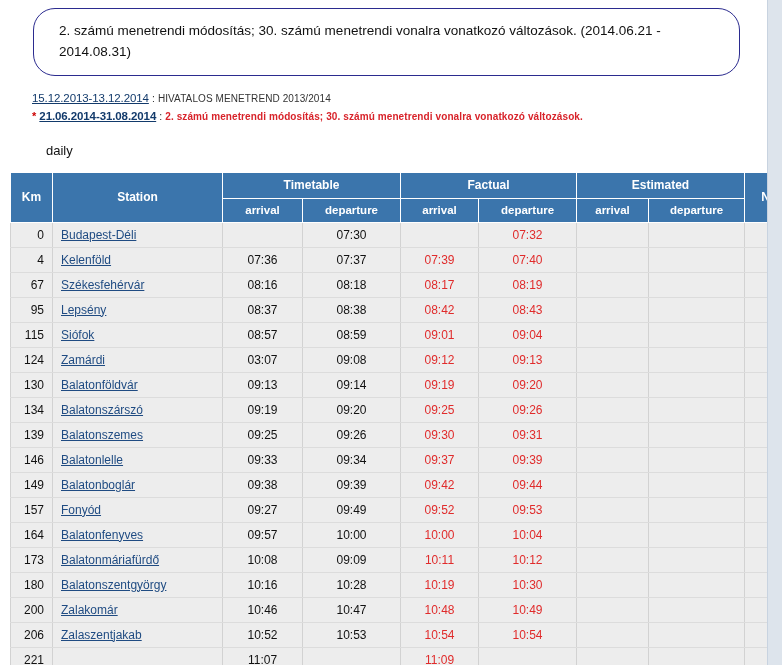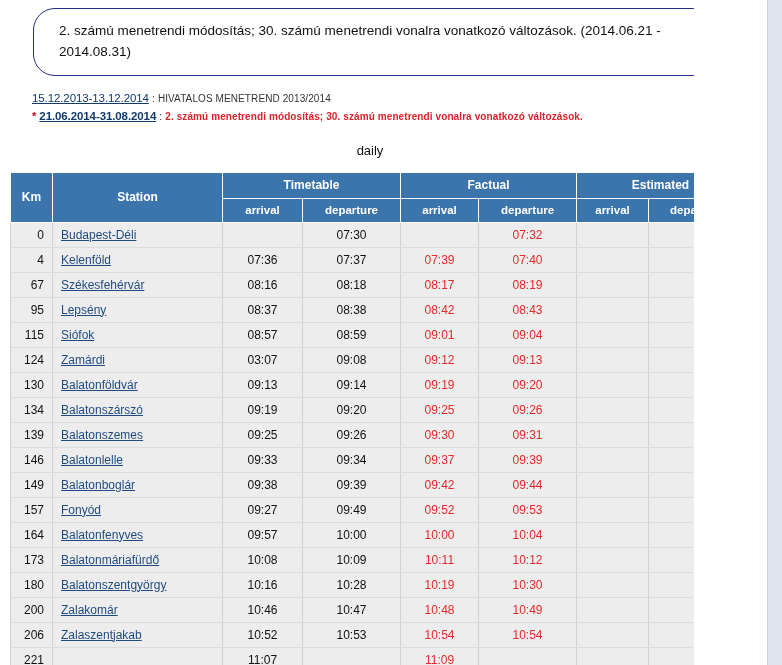--- a/index.html
+++ b/index.html
@@ -23,21 +23,21 @@
     width: 14px;
     height: 665px;
     background: #dde4ec;
     border-left: 1px solid #c8d3e0;
   }
 
   .page {
     position: absolute;
     top: 0;
     left: 0;
-    width: 694px;
+    width: 768px;
     height: 665px;
     background: #ffffff;
     overflow: hidden;
   }
 
   
   .notice-box {
     margin: 8px 0 0 33px;
     width: 707px;
     box-sizing: border-box;
@@ -97,21 +97,20 @@
   }
   .runs-label {
     font-weight: bold;
     color: #000000;
   }
   .runs-value {
     margin-left: 28px;
     color: #111111;
     font-size: 13px;
     margin-top: 2px;
-    text-align: center;
   }
 
   
   .tt-wrap {
     margin: 14px 0 0 10px;
     width: 750px;
   }
   table.tt {
     border-collapse: collapse;
     width: 750px;
@@ -378,21 +377,21 @@
             <td class="time fact">10:00</td>
             <td class="time fact">10:04</td>
             <td class="blank"></td>
             <td class="blank"></td>
             <td class="blank"></td>
           </tr>
           <tr>
             <td class="km">173</td>
             <td class="station"><a href="#">Balatonmáriafürdő</a></td>
             <td class="time sched">10:08</td>
-            <td class="time sched">10:09</td>
+            <td class="time sched">09:09</td>
             <td class="time fact">10:11</td>
             <td class="time fact">10:12</td>
             <td class="blank"></td>
             <td class="blank"></td>
             <td class="blank"></td>
           </tr>
           <tr>
             <td class="km">180</td>
             <td class="station"><a href="#">Balatonszentgyörgy</a></td>
             <td class="time sched">10:16</td>

